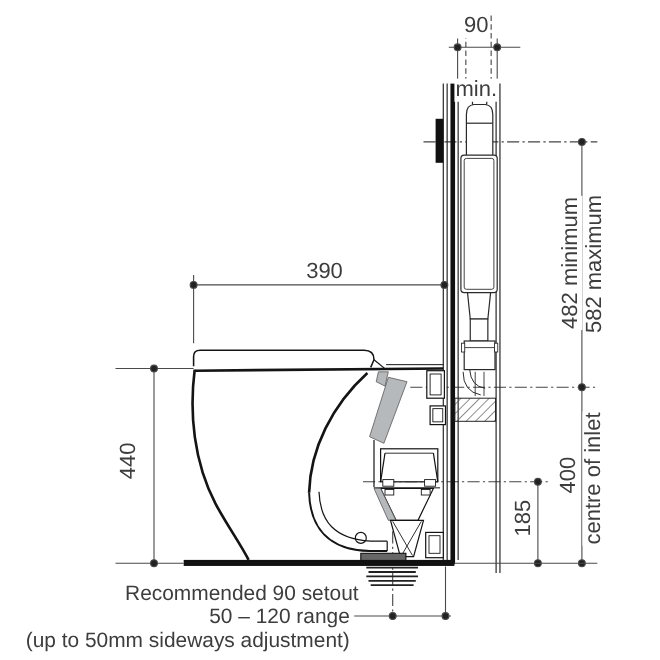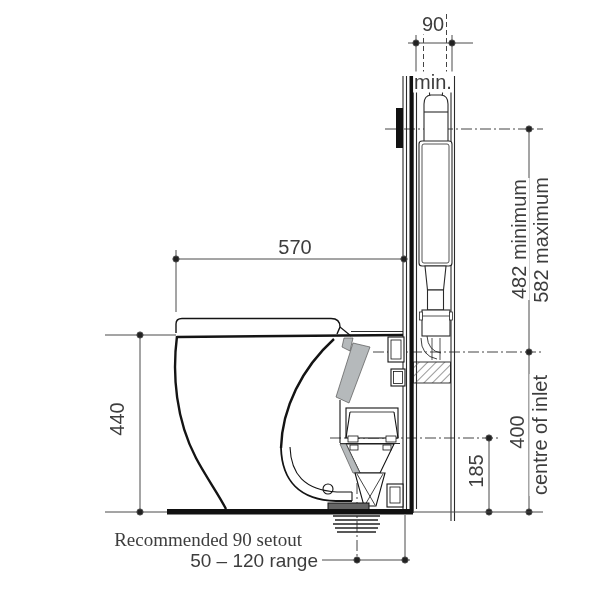--- a/index.html
+++ b/index.html
@@ -160,28 +160,29 @@
       <line x1="322" y1="560" x2="410" y2="560"></line>
       <line x1="405" y1="515" x2="405" y2="560"></line>
       <circle cx="357" cy="560" r="3.1"></circle>
       <circle cx="405" cy="560" r="3.1"></circle>
     </g>
   </svg>
 
   <div class="lbl center" style="left:433px;top:24px;">90</div>
   <div class="lbl center" style="left:433px;top:57px;margin-top:25px;">min.</div>
 
-  <div class="lbl center" style="left:295px;top:247px;">570</div>
+  <div class="lbl center" style="left:295px;top:247px;">390</div>
 
   <div class="lbl rot" style="left:117px;top:419px;">440</div>
 
   <div class="lbl rot" style="left:519px;top:239px;">482 minimum</div>
   <div class="lbl rot" style="left:541px;top:240px;">582 maximum</div>
 
   <div class="lbl rot" style="left:517px;top:432px;">400</div>
   <div class="lbl rot" style="left:540px;top:435px;">centre of inlet</div>
 
   <div class="lbl rot" style="left:476px;top:471px;">185</div>
 
-  <div class="note" style="right:298px;top:530px;font-family:Liberation Serif, serif;">Recommended 90 setout</div>
+  <div class="note" style="right:274px;top:530px;">Recommended 90 setout</div>
   <div class="note" style="right:282px;top:551px;">50 – 120 range</div>
+  <div class="note" style="right:282px;top:573px;">(up to 50mm sideways adjustment)</div>
 
 </div>
 
 </body></html>

